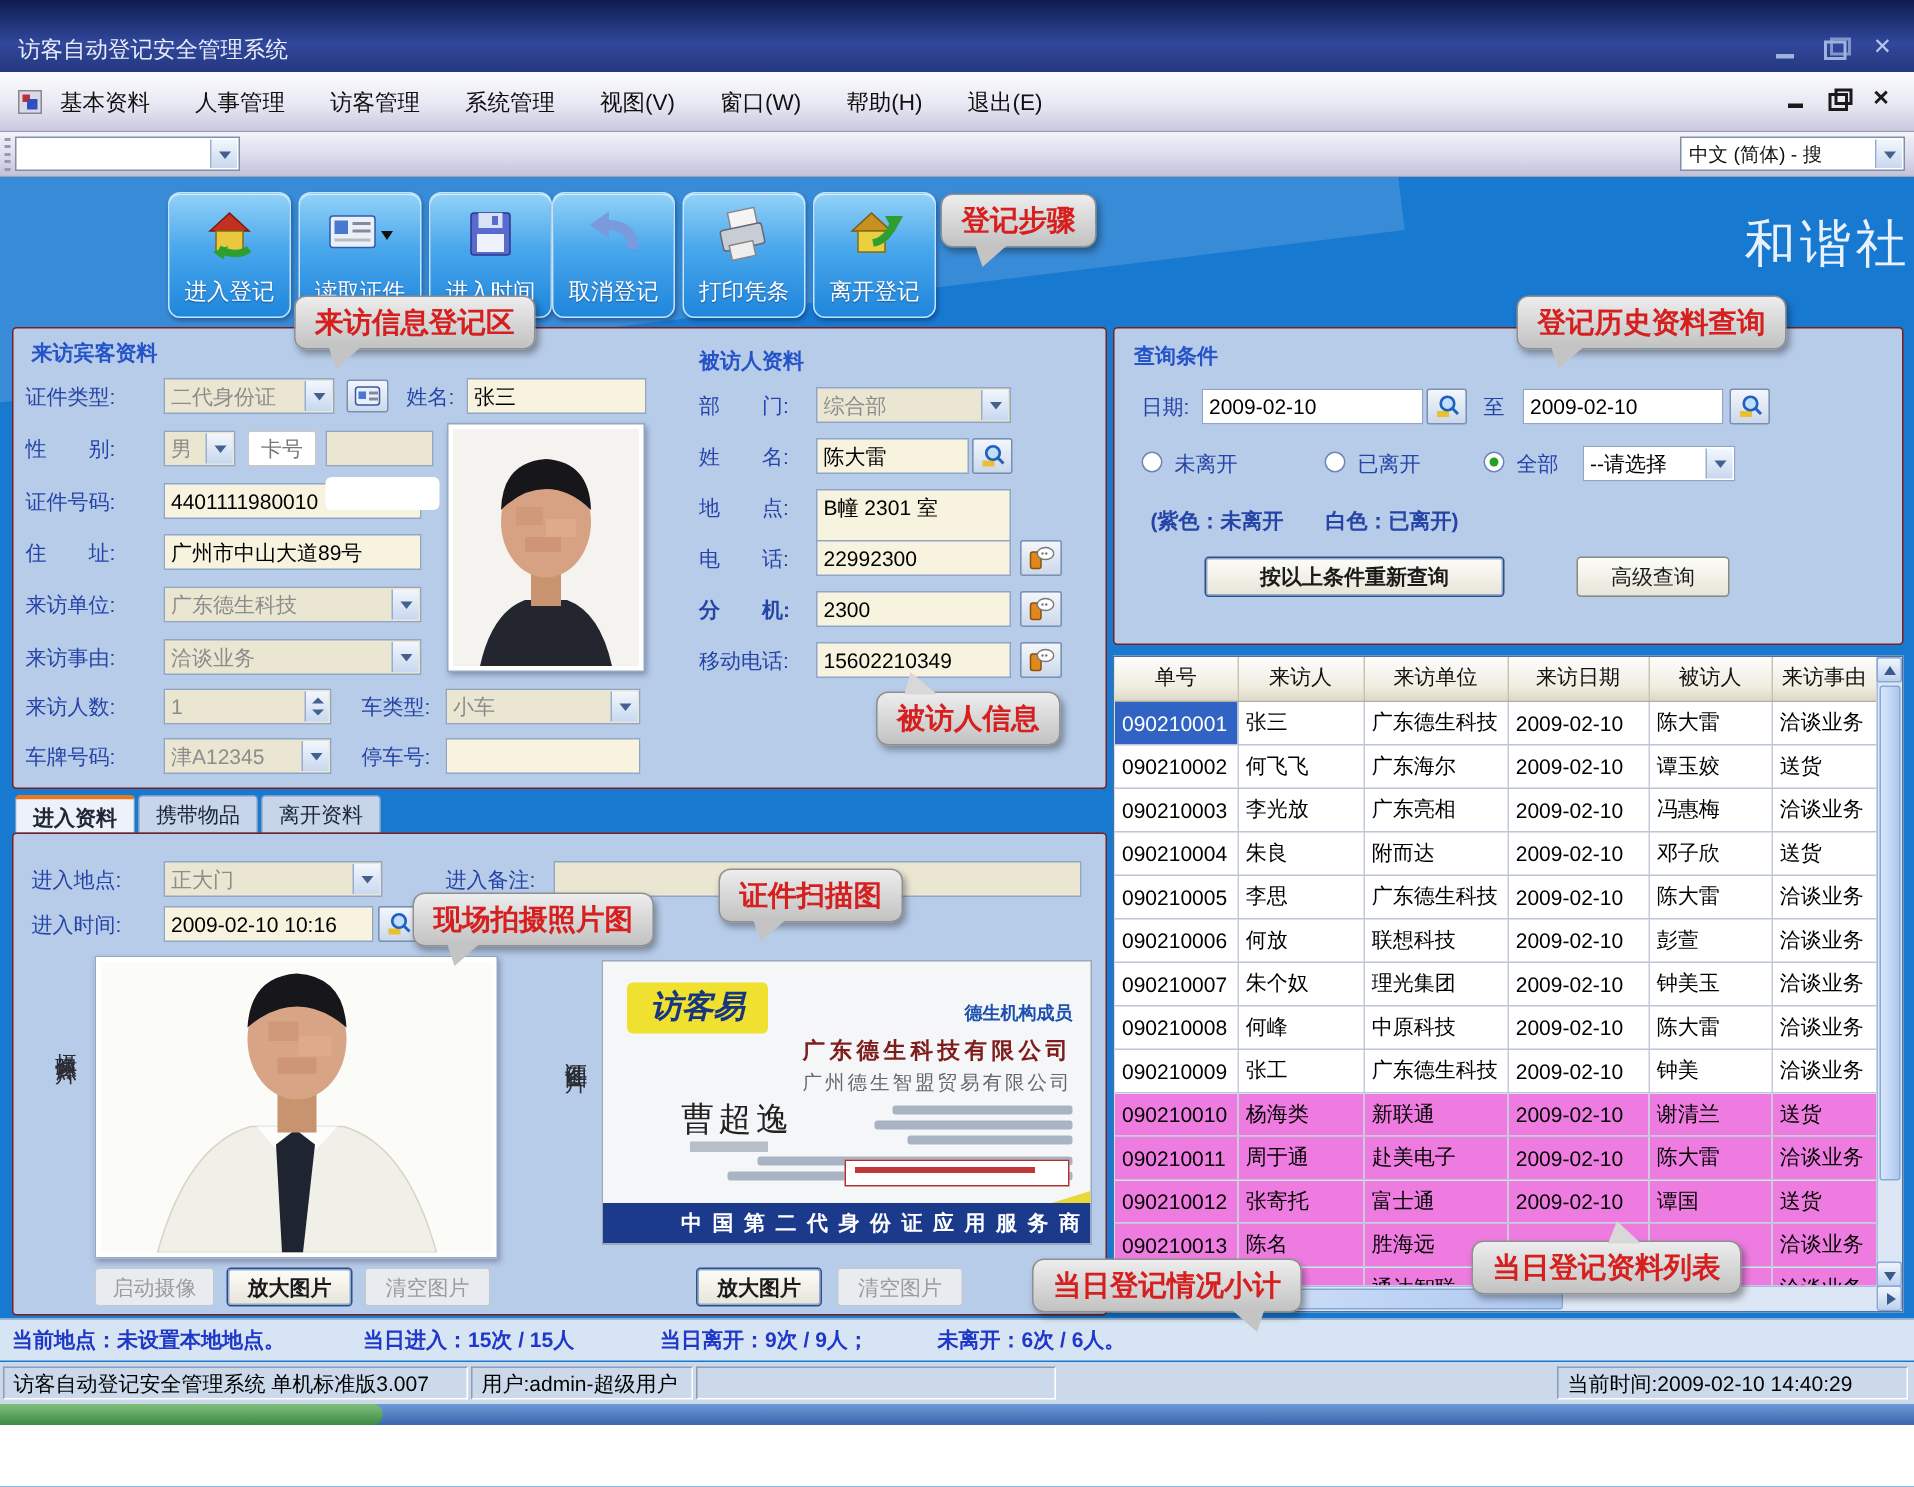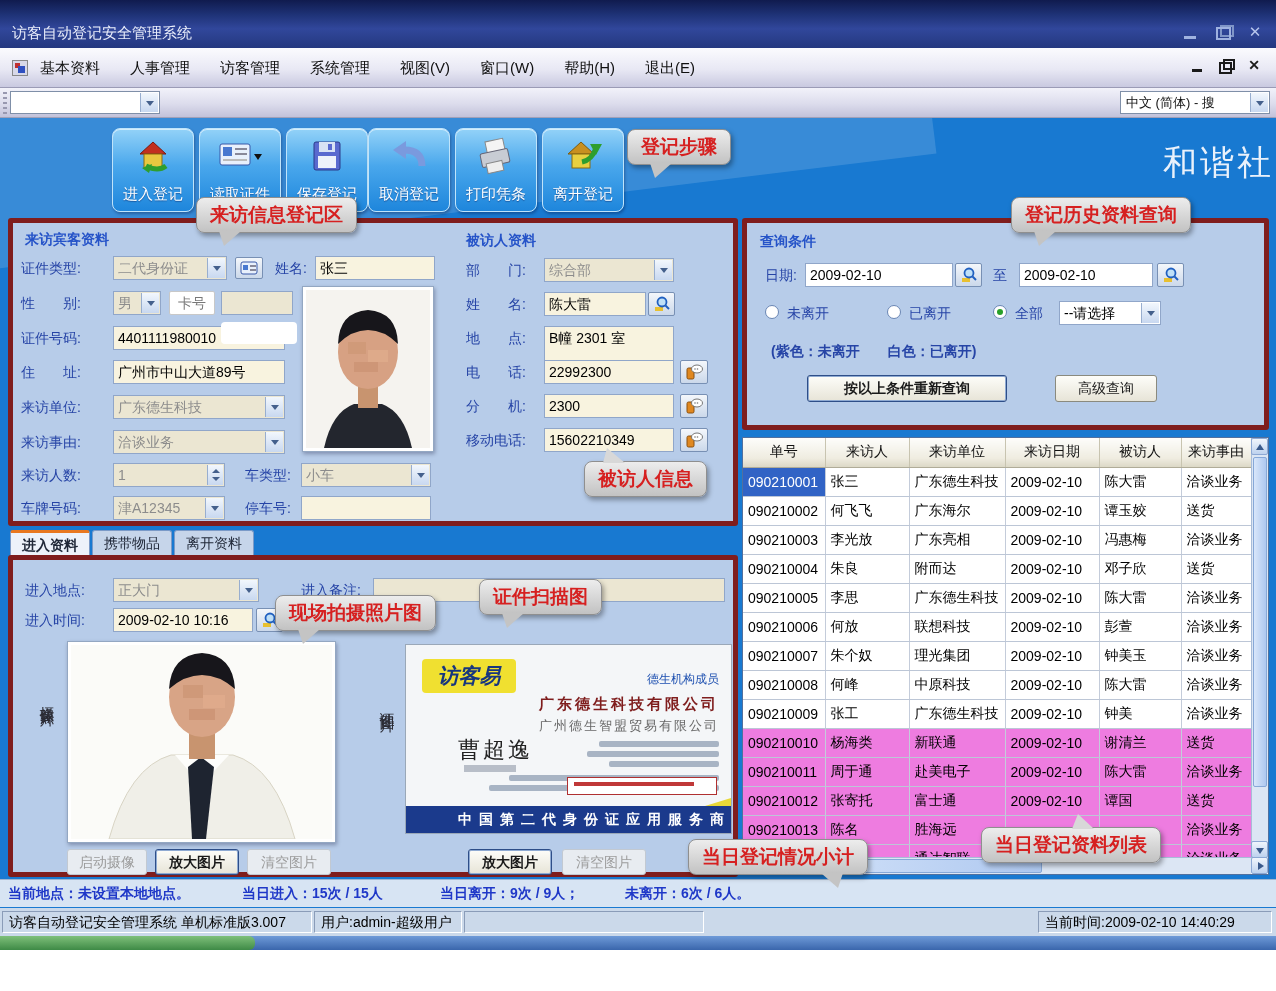--- a/index.html
+++ b/index.html
@@ -47,21 +47,21 @@
 
 
 .tbtn { position:absolute; top:10px; width:82px; height:84px; border-radius:8px;
   background:linear-gradient(180deg,#93D2F8 0%,#49A7EC 45%,#1E86DC 100%);
   border:1px solid #BFE4FB; box-shadow:inset 0 1px 0 rgba(255,255,255,.6), 1px 2px 3px rgba(0,0,40,.3);
   color:#FFF; text-align:center; font-size:15px; }
 .tbtn .ticon { position:absolute; left:0; right:0; top:7px; height:44px; display:flex; justify-content:center; }
 .tbtn .tlabel { position:absolute; left:0; right:0; bottom:7px; text-shadow:0 1px 1px rgba(0,0,60,.4); }
 
 
-.panel { position:absolute; background:#B7CCE9; border:5px solid #7f1d1d; border-radius:3px; }
+.panel { position:absolute; background:#B7CCE9; border:1px solid #7f1d1d; border-radius:3px; }
 .sect { position:absolute; color:#2553C8; font-weight:bold; font-size:14px; }
 .lbl { position:absolute; color:#2644A6; font-size:14px; white-space:nowrap; }
 .fld { position:absolute; background:#F8F3DF; border:1px solid #90A6C9; font-size:14px; color:#000; padding:2px 4px; line-height:18px; white-space:nowrap; overflow:hidden; }
 .fld.white { background:#fff; }
 .fld.dis { background:#EBE6D2; color:#8C8C8C; }
 .cmb { position:absolute; background:#F8F3DF; border:1px solid #90A6C9; font-size:14px; color:#000; }
 .cmb .val { position:absolute; left:4px; top:2px; right:20px; white-space:nowrap; overflow:hidden; line-height:18px; }
 .cmb.dis { background:#EBE6D2; } .cmb.dis .val { color:#8C8C8C; }
 .chip { position:absolute; background:#fff; border:1px solid #C8C8C8; border-radius:2px; color:#777; font-size:14px; text-align:center; line-height:22px; }
 .iconbtn { position:absolute; background:linear-gradient(180deg,#F4F7FB,#CBD8EA); border:1px solid #7890B4; border-radius:2px; display:flex; align-items:center; justify-content:center; }
@@ -118,21 +118,21 @@
 .callout { position:absolute; background:linear-gradient(180deg,#EDEDED 0%,#C2C2C2 100%); border:1px solid #8F8F8F; border-radius:8px; color:#D62020; font-weight:bold; font-size:19px; padding:4px 13px; box-shadow:2px 3px 5px rgba(0,0,0,.35); z-index:60; white-space:nowrap; }
 .tail { position:absolute; width:0; height:0; }
 .tail-d  { bottom:-14px; left:22px; border-left:5px solid transparent; border-right:17px solid transparent; border-top:15px solid #C4C4C4; }
 .tail-dr { bottom:-14px; right:24px; border-left:17px solid transparent; border-right:5px solid transparent; border-top:15px solid #C4C4C4; }
 .tail-u  { top:-14px; left:90px; border-left:6px solid transparent; border-right:16px solid transparent; border-bottom:15px solid #D8D8D8; }
 .tail-ul { top:-14px; left:18px; border-left:4px solid transparent; border-right:18px solid transparent; border-bottom:15px solid #D8D8D8; }
 
 
 .idcard { position:absolute; left:392px; top:84px; width:327px; height:190px; background:#F4F6F8; border:1px solid #9AA8B8; overflow:hidden; }
 .idcard .logo { position:absolute; left:16px; top:14px; width:94px; height:34px; background:#F0E030; border-radius:4px; color:#17367E; font-weight:bold; font-size:21px; text-align:center; line-height:34px; font-style:italic; }
-.idcard .member { position:absolute; right:12px; top:26px; color:#1E50B0; font-size:12px; font-weight:normal; }
+.idcard .member { position:absolute; right:12px; top:26px; color:#1E50B0; font-size:12px; font-weight:bold; }
 .idcard .co1 { position:absolute; right:12px; top:50px; font-size:15px; color:#7f1d1d; letter-spacing:3px; font-weight:bold; }
 .idcard .co2 { position:absolute; right:12px; top:72px; font-size:13px; color:#686868; letter-spacing:2px; }
 .idcard .person { position:absolute; left:52px; top:90px; font-size:22px; color:#222; font-family:"Liberation Serif",serif; letter-spacing:3px; }
 .idcard .ptitle { position:absolute; left:58px; top:120px; width:52px; height:7px; background:#B8BEC8; }
 .smudge { position:absolute; right:12px; height:6px; background:#A8B4C4; border-radius:2px; }
 .hotline { position:absolute; right:14px; bottom:38px; width:150px; height:18px; background:#fff; border:1px solid #B03030; }
 .hotline::after{ content:""; position:absolute; left:6px; top:4px; width:120px; height:4px; background:#C03838; }
 .cbanner { position:absolute; left:0; right:0; bottom:0; height:27px; background:#1B3A8C; color:#fff; letter-spacing:7px; font-size:14px; text-align:right; line-height:27px; font-weight:bold; }
 .cbanner::after { content:""; position:absolute; right:0; top:-8px; border-left:26px solid transparent; border-bottom:8px solid #E8D838; }
 </style>
@@ -208,21 +208,21 @@
   </div>
   <div class="tbtn" style="left:286px">
     <span class="ticon">
       <svg width="42" height="42" viewBox="0 0 42 42">
           <rect x="8" y="6" width="26" height="28" rx="2" fill="#5A6ACF" stroke="#2A3A8A"></rect>
           <rect x="13" y="6" width="16" height="10" fill="#D8E2F4"></rect>
           <rect x="22" y="8" width="4" height="6" fill="#5A6ACF"></rect>
           <rect x="12" y="20" width="18" height="12" fill="#EEF2FA"></rect>
         </svg>
     </span>
-    <span class="tlabel">保存登记</span>
+    <span class="tlabel">进入时间</span>
   </div>
   <div class="tbtn" style="left:368px">
     <span class="ticon">
       <svg width="42" height="42" viewBox="0 0 42 42">
           <path d="M34 30 Q34 14 16 14" stroke="#7A9ADE" stroke-width="7" fill="none"></path>
           <polygon points="18,5 18,23 5,14" fill="#7A9ADE"></polygon>
         </svg>
     </span>
     <span class="tlabel">取消登记</span>
   </div>
@@ -352,21 +352,21 @@
     <div class="fld" style="left:536px; top:142px; width:130px; height:24px; pointer-events:auto;">22992300</div>
     <div class="iconbtn" style="left:672px; top:142px; width:28px; height:24px; pointer-events:auto;">
       <svg width="18" height="16" viewBox="0 0 18 16">
           <rect x="2" y="4" width="7" height="11" rx="1.5" fill="#E08820" stroke="#8A5010"></rect>
           <ellipse cx="12" cy="5" rx="5.5" ry="4" fill="#fff" stroke="#777"></ellipse>
           <circle cx="10" cy="5" r="0.8" fill="#777"></circle>
           <circle cx="12.5" cy="5" r="0.8" fill="#777"></circle>
         </svg>
     </div>
 
-    <span class="lbl" style="left:458px; top:180px;">分　　机:</span>
+    <span class="lbl" style="left:458px; top:180px;font-weight:bold;">分　　机:</span>
     <div class="fld" style="left:536px; top:176px; width:130px; height:24px; pointer-events:auto;">2300</div>
     <div class="iconbtn" style="left:672px; top:176px; width:28px; height:24px; pointer-events:auto;">
       <svg width="18" height="16" viewBox="0 0 18 16">
           <rect x="2" y="4" width="7" height="11" rx="1.5" fill="#E08820" stroke="#8A5010"></rect>
           <ellipse cx="12" cy="5" rx="5.5" ry="4" fill="#fff" stroke="#777"></ellipse>
           <circle cx="10" cy="5" r="0.8" fill="#777"></circle>
           <circle cx="12.5" cy="5" r="0.8" fill="#777"></circle>
         </svg>
     </div>
 

